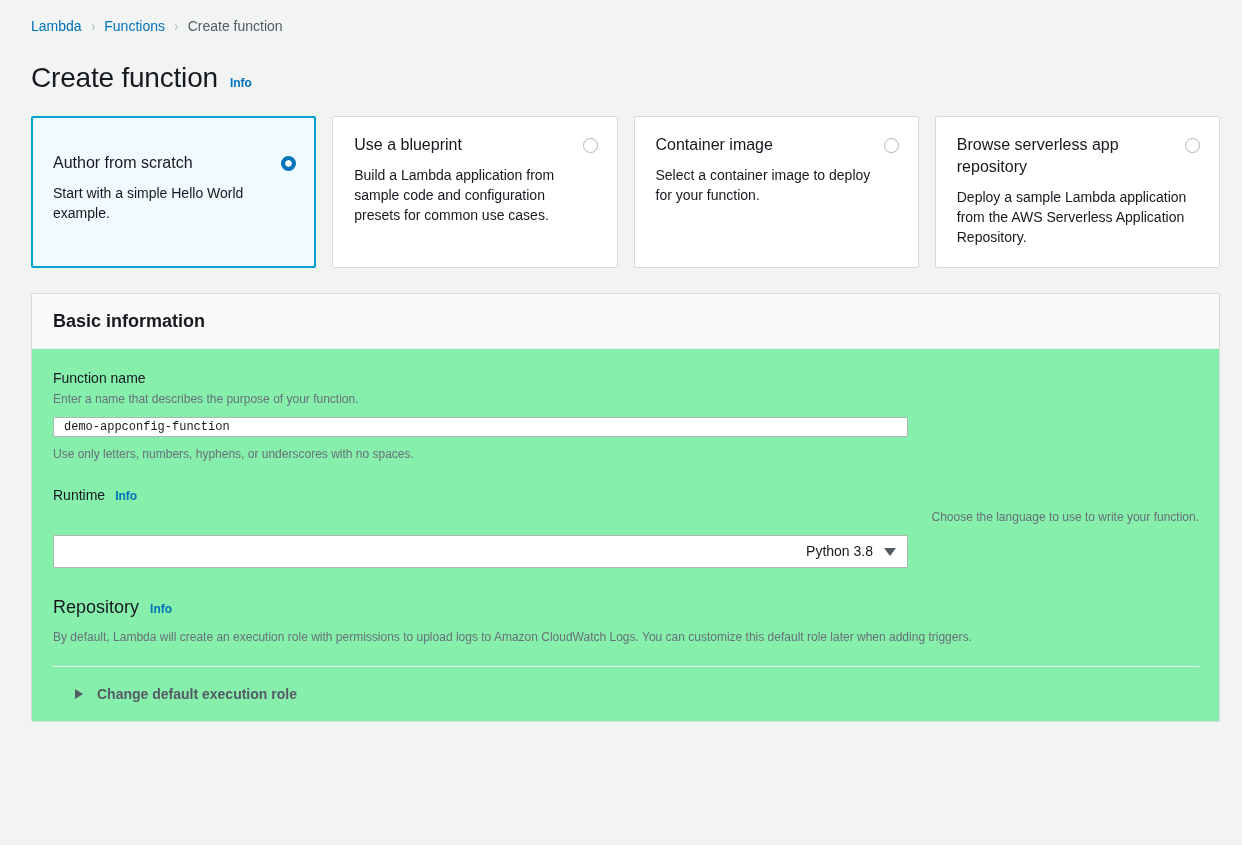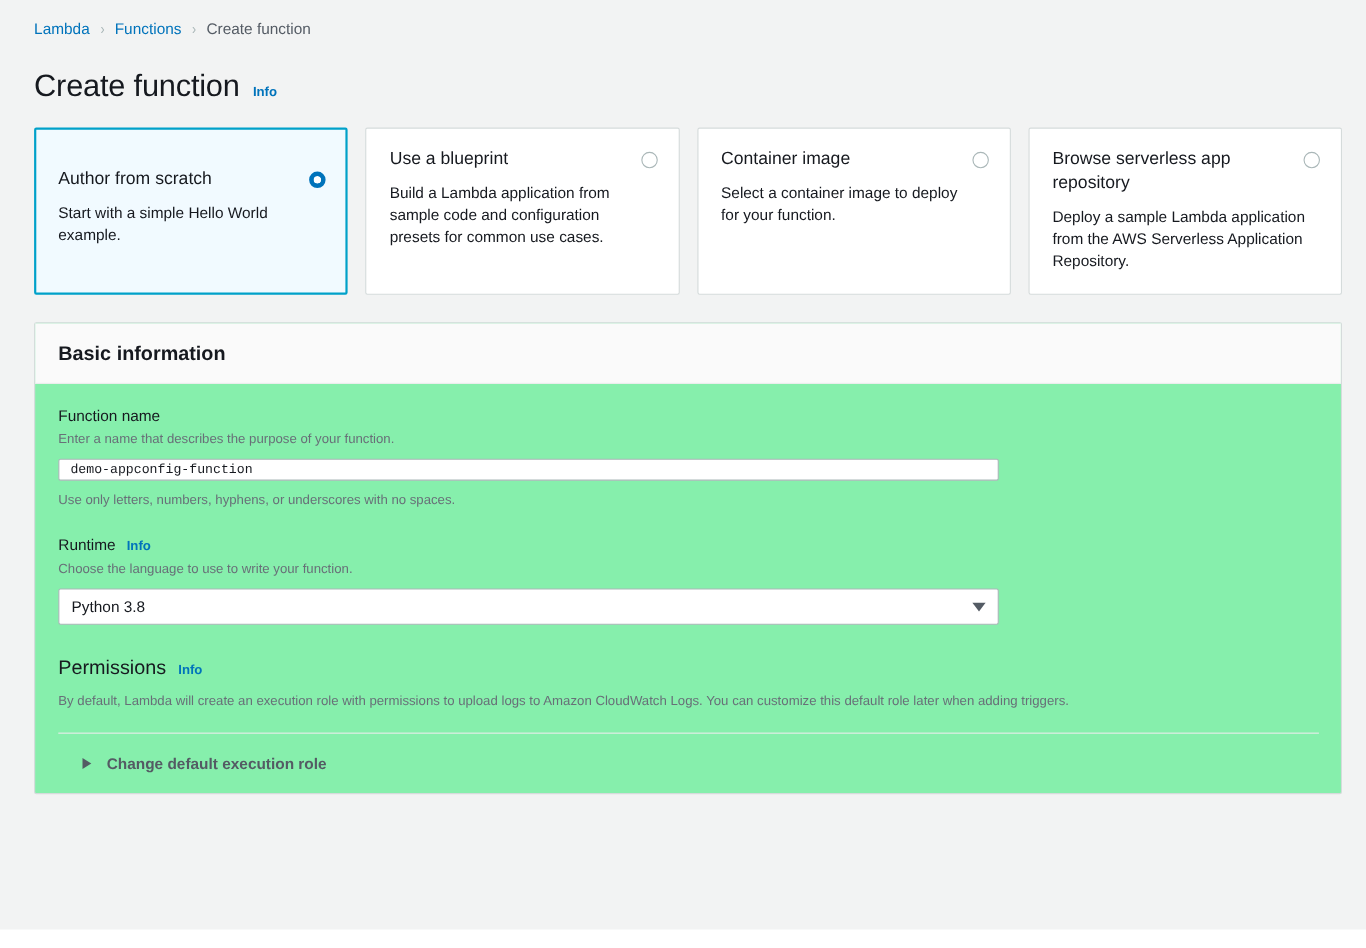--- a/index.html
+++ b/index.html
@@ -354,35 +354,35 @@
 
       <div class="field">
         <div class="field-label">
           <span>Function name</span>
         </div>
         <div class="field-hint">Enter a name that describes the purpose of your function.</div>
         <input class="text-input" type="text" value="demo-appconfig-function" style="">
         <div class="field-foot">Use only letters, numbers, hyphens, or underscores with no spaces.</div>
       </div>
 
-      <div class="field" style="margin-top:23px;">
+      <div class="field" style="margin-top:23px;text-align:right;">
         <div class="field-label">
           <span>Runtime</span>
           <a class="info-link">Info</a>
         </div>
         <div class="field-hint">Choose the language to use to write your function.</div>
         <div class="select-wrap">
           <div class="select-box">Python 3.8</div>
           <span class="select-arrow"></span>
         </div>
       </div>
 
       <div class="field" style="margin-top:28px;">
         <div class="perm-title">
-          <span>Permissions</span>
+          <span>Repository</span>
           <a class="info-link">Info</a>
         </div>
         <div class="perm-desc">By default, Lambda will create an execution role with permissions to upload logs to Amazon CloudWatch Logs. You can customize this default role later when adding triggers.</div>
       </div>
 
       <div class="divider"></div>
 
       <div class="expander">
         <span class="tri"></span>
         <span class="expander-label">Change default execution role</span>

